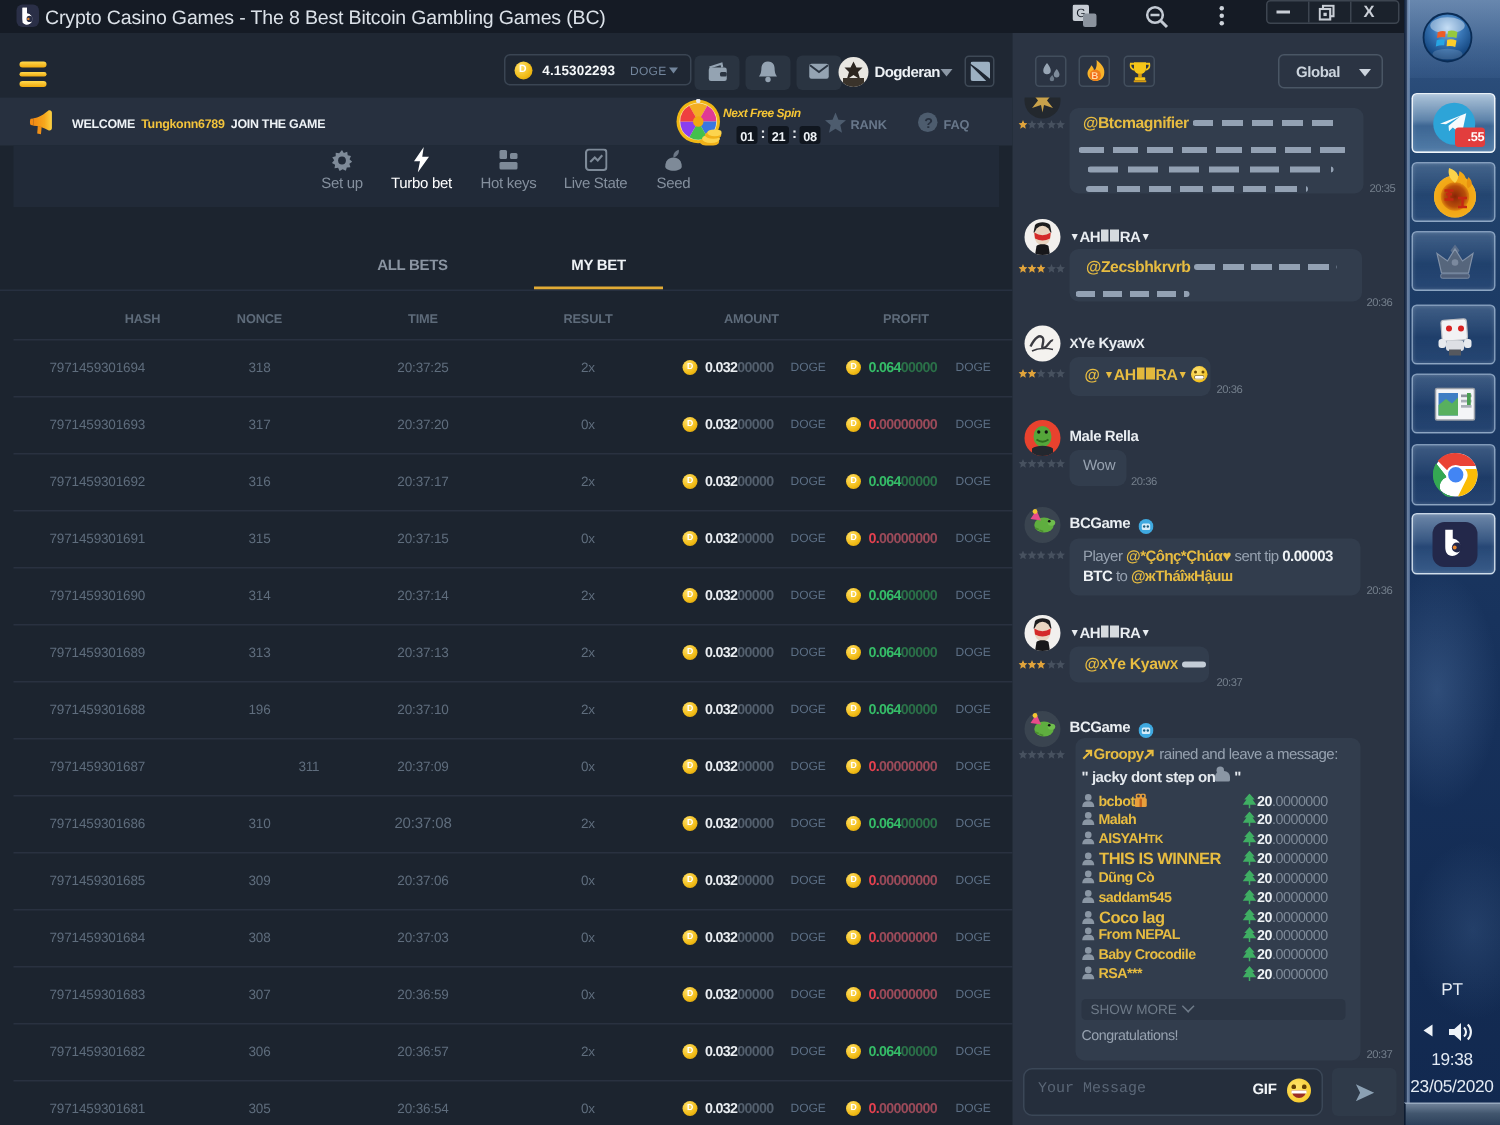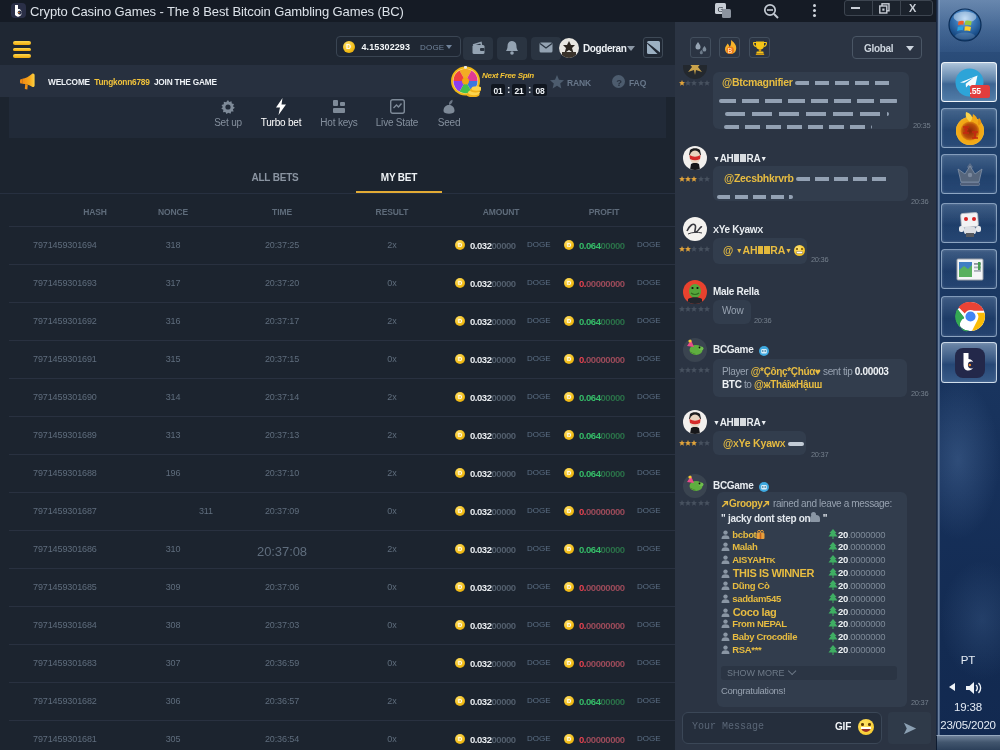--- a/index.html
+++ b/index.html
@@ -268,21 +268,21 @@
     <div class="abs" style="left:362px;top:506px;width:60px;text-align:center;font-size:9px;letter-spacing:-0.1px;color:#5f6d7d">0x</div>
     <span style="position:absolute;left:455px;top:506px;width:10px;height:10px;border-radius:50%;background:radial-gradient(circle at 35% 30%,#ffe06a,#f2bc16 60%,#cf9708);color:#fff;font-size:5.8px;font-weight:bold;text-align:center;line-height:10.5px">D</span>
     <div class="abs" style="left:470px;top:506px;font-size:9.5px;letter-spacing:-0.45px"><span class="b" style="color:#e9edf1">0.032</span><span class="b" style="color:#525e6c">00000</span></div>
     <div class="abs" style="left:527px;top:506px;font-size:8px;letter-spacing:0px;color:#5c6f85">DOGE</div>
     <span style="position:absolute;left:564px;top:506px;width:10px;height:10px;border-radius:50%;background:radial-gradient(circle at 35% 30%,#ffe06a,#f2bc16 60%,#cf9708);color:#fff;font-size:5.8px;font-weight:bold;text-align:center;line-height:10.5px">D</span>
     <div class="abs" style="left:579px;top:506px;font-size:9.5px;letter-spacing:-0.45px"><span class="b" style="color:#e5414f">0.</span><span class="b" style="color:#9a4a59">00000000</span></div>
     <div class="abs" style="left:637px;top:506px;font-size:8px;letter-spacing:0px;color:#5c6f85">DOGE</div>
     <div class="abs" style="left:9px;top:530px;width:666px;height:1px;background:#293140"></div>
     <div class="abs" style="left:33px;top:544px;font-size:9px;letter-spacing:-0.1px;color:#5f6d7d">7971459301686</div>
     <div class="abs" style="left:133px;top:544px;width:80px;text-align:center;font-size:9px;letter-spacing:-0.1px;color:#5f6d7d">310</div>
-    <div class="abs" style="left:242px;top:544px;width:80px;text-align:center;font-size:13px;letter-spacing:-0.1px;color:#5f6d7d">20:37:08</div>
+    <div class="abs" style="left:242px;top:544px;width:80px;text-align:center;font-size:10px;letter-spacing:-0.1px;color:#5f6d7d">20:37:08</div>
     <div class="abs" style="left:362px;top:544px;width:60px;text-align:center;font-size:9px;letter-spacing:-0.1px;color:#5f6d7d">2x</div>
     <span style="position:absolute;left:455px;top:544px;width:10px;height:10px;border-radius:50%;background:radial-gradient(circle at 35% 30%,#ffe06a,#f2bc16 60%,#cf9708);color:#fff;font-size:5.8px;font-weight:bold;text-align:center;line-height:10.5px">D</span>
     <div class="abs" style="left:470px;top:544px;font-size:9.5px;letter-spacing:-0.45px"><span class="b" style="color:#e9edf1">0.032</span><span class="b" style="color:#525e6c">00000</span></div>
     <div class="abs" style="left:527px;top:544px;font-size:8px;letter-spacing:0px;color:#5c6f85">DOGE</div>
     <span style="position:absolute;left:564px;top:544px;width:10px;height:10px;border-radius:50%;background:radial-gradient(circle at 35% 30%,#ffe06a,#f2bc16 60%,#cf9708);color:#fff;font-size:5.8px;font-weight:bold;text-align:center;line-height:10.5px">D</span>
     <div class="abs" style="left:579px;top:544px;font-size:9.5px;letter-spacing:-0.45px"><span class="b" style="color:#35bd68">0.064</span><span class="b" style="color:#2a7048">00000</span></div>
     <div class="abs" style="left:637px;top:544px;font-size:8px;letter-spacing:0px;color:#5c6f85">DOGE</div>
     <div class="abs" style="left:9px;top:568px;width:666px;height:1px;background:#293140"></div>
     <div class="abs" style="left:33px;top:582px;font-size:9px;letter-spacing:-0.1px;color:#5f6d7d">7971459301685</div>
     <div class="abs" style="left:133px;top:582px;width:80px;text-align:center;font-size:9px;letter-spacing:-0.1px;color:#5f6d7d">309</div>
@@ -649,21 +649,21 @@
 <path d="M10.8 19.8 Q13.6 18.8 16.2 19.4 L15.8 23.2 Q13.3 22.8 10.2 24 Z" fill="#27a5e3"></path>
 <path d="M17.8 19.5 Q20.8 18.8 24 20 L23.2 24.3 Q20.4 23.2 17.4 23.8 Z" fill="#ffce29"></path>
 </g>
 <ellipse cx="18" cy="29" rx="10" ry="3.5" fill="rgba(255,255,255,0.15)"></ellipse>
 </svg>
     <div class="abs" style="left:940.5px;top:61.5px;width:56px;height:40px;border-radius:3.5px;border:1px solid rgba(250,253,255,0.9);background:linear-gradient(180deg,rgba(215,235,250,0.75),rgba(150,190,225,0.5) 45%,rgba(90,140,190,0.45) 55%,rgba(120,170,215,0.55));box-shadow:inset 0 0 3px rgba(255,255,255,0.18)">
       <svg class="abs" style="left:13px;top:5px" width="29" height="29" viewBox="0 0 29 29">
         <circle cx="14.5" cy="14.5" r="14" fill="#2da4d8"></circle>
         <path d="M5 14.5 L22.5 7.5 L19.5 21.5 L13.5 17 L11 19.5 L10.7 15.8 L18.5 9.5 L9 14.8 Z" fill="#f5fafd"></path>
       </svg>
-<div class="abs b" style="left:28px;top:22px;width:20px;height:13px;border-radius:2.5px;background:#e23d3d;color:#fff;font-size:8.5px;text-align:left;line-height:13px">.55</div>
+<div class="abs b" style="left:28px;top:22px;width:20px;height:13px;border-radius:2.5px;background:#e23d3d;color:#fff;font-size:8.5px;text-align:right;line-height:13px">.55</div>
     </div>
     <div class="abs" style="left:940.5px;top:107.5px;width:56px;height:40px;border-radius:3.5px;border:1px solid rgba(205,225,245,0.55);background:linear-gradient(180deg,rgba(165,195,228,0.26),rgba(95,135,185,0.14) 45%,rgba(50,90,145,0.14) 55%,rgba(80,120,175,0.2));box-shadow:inset 0 0 3px rgba(255,255,255,0.18)">
       <svg class="abs" style="left:11px;top:2px" width="34" height="36" viewBox="0 0 34 36">
 <defs>
           <radialGradient id="gg" cx="50%" cy="50%">
             <stop offset="0%" stop-color="#8a2407"></stop>
             <stop offset="50%" stop-color="#b84e0a"></stop>
             <stop offset="75%" stop-color="#ef9d12"></stop>
             <stop offset="100%" stop-color="#fbd456"></stop>
           </radialGradient>

